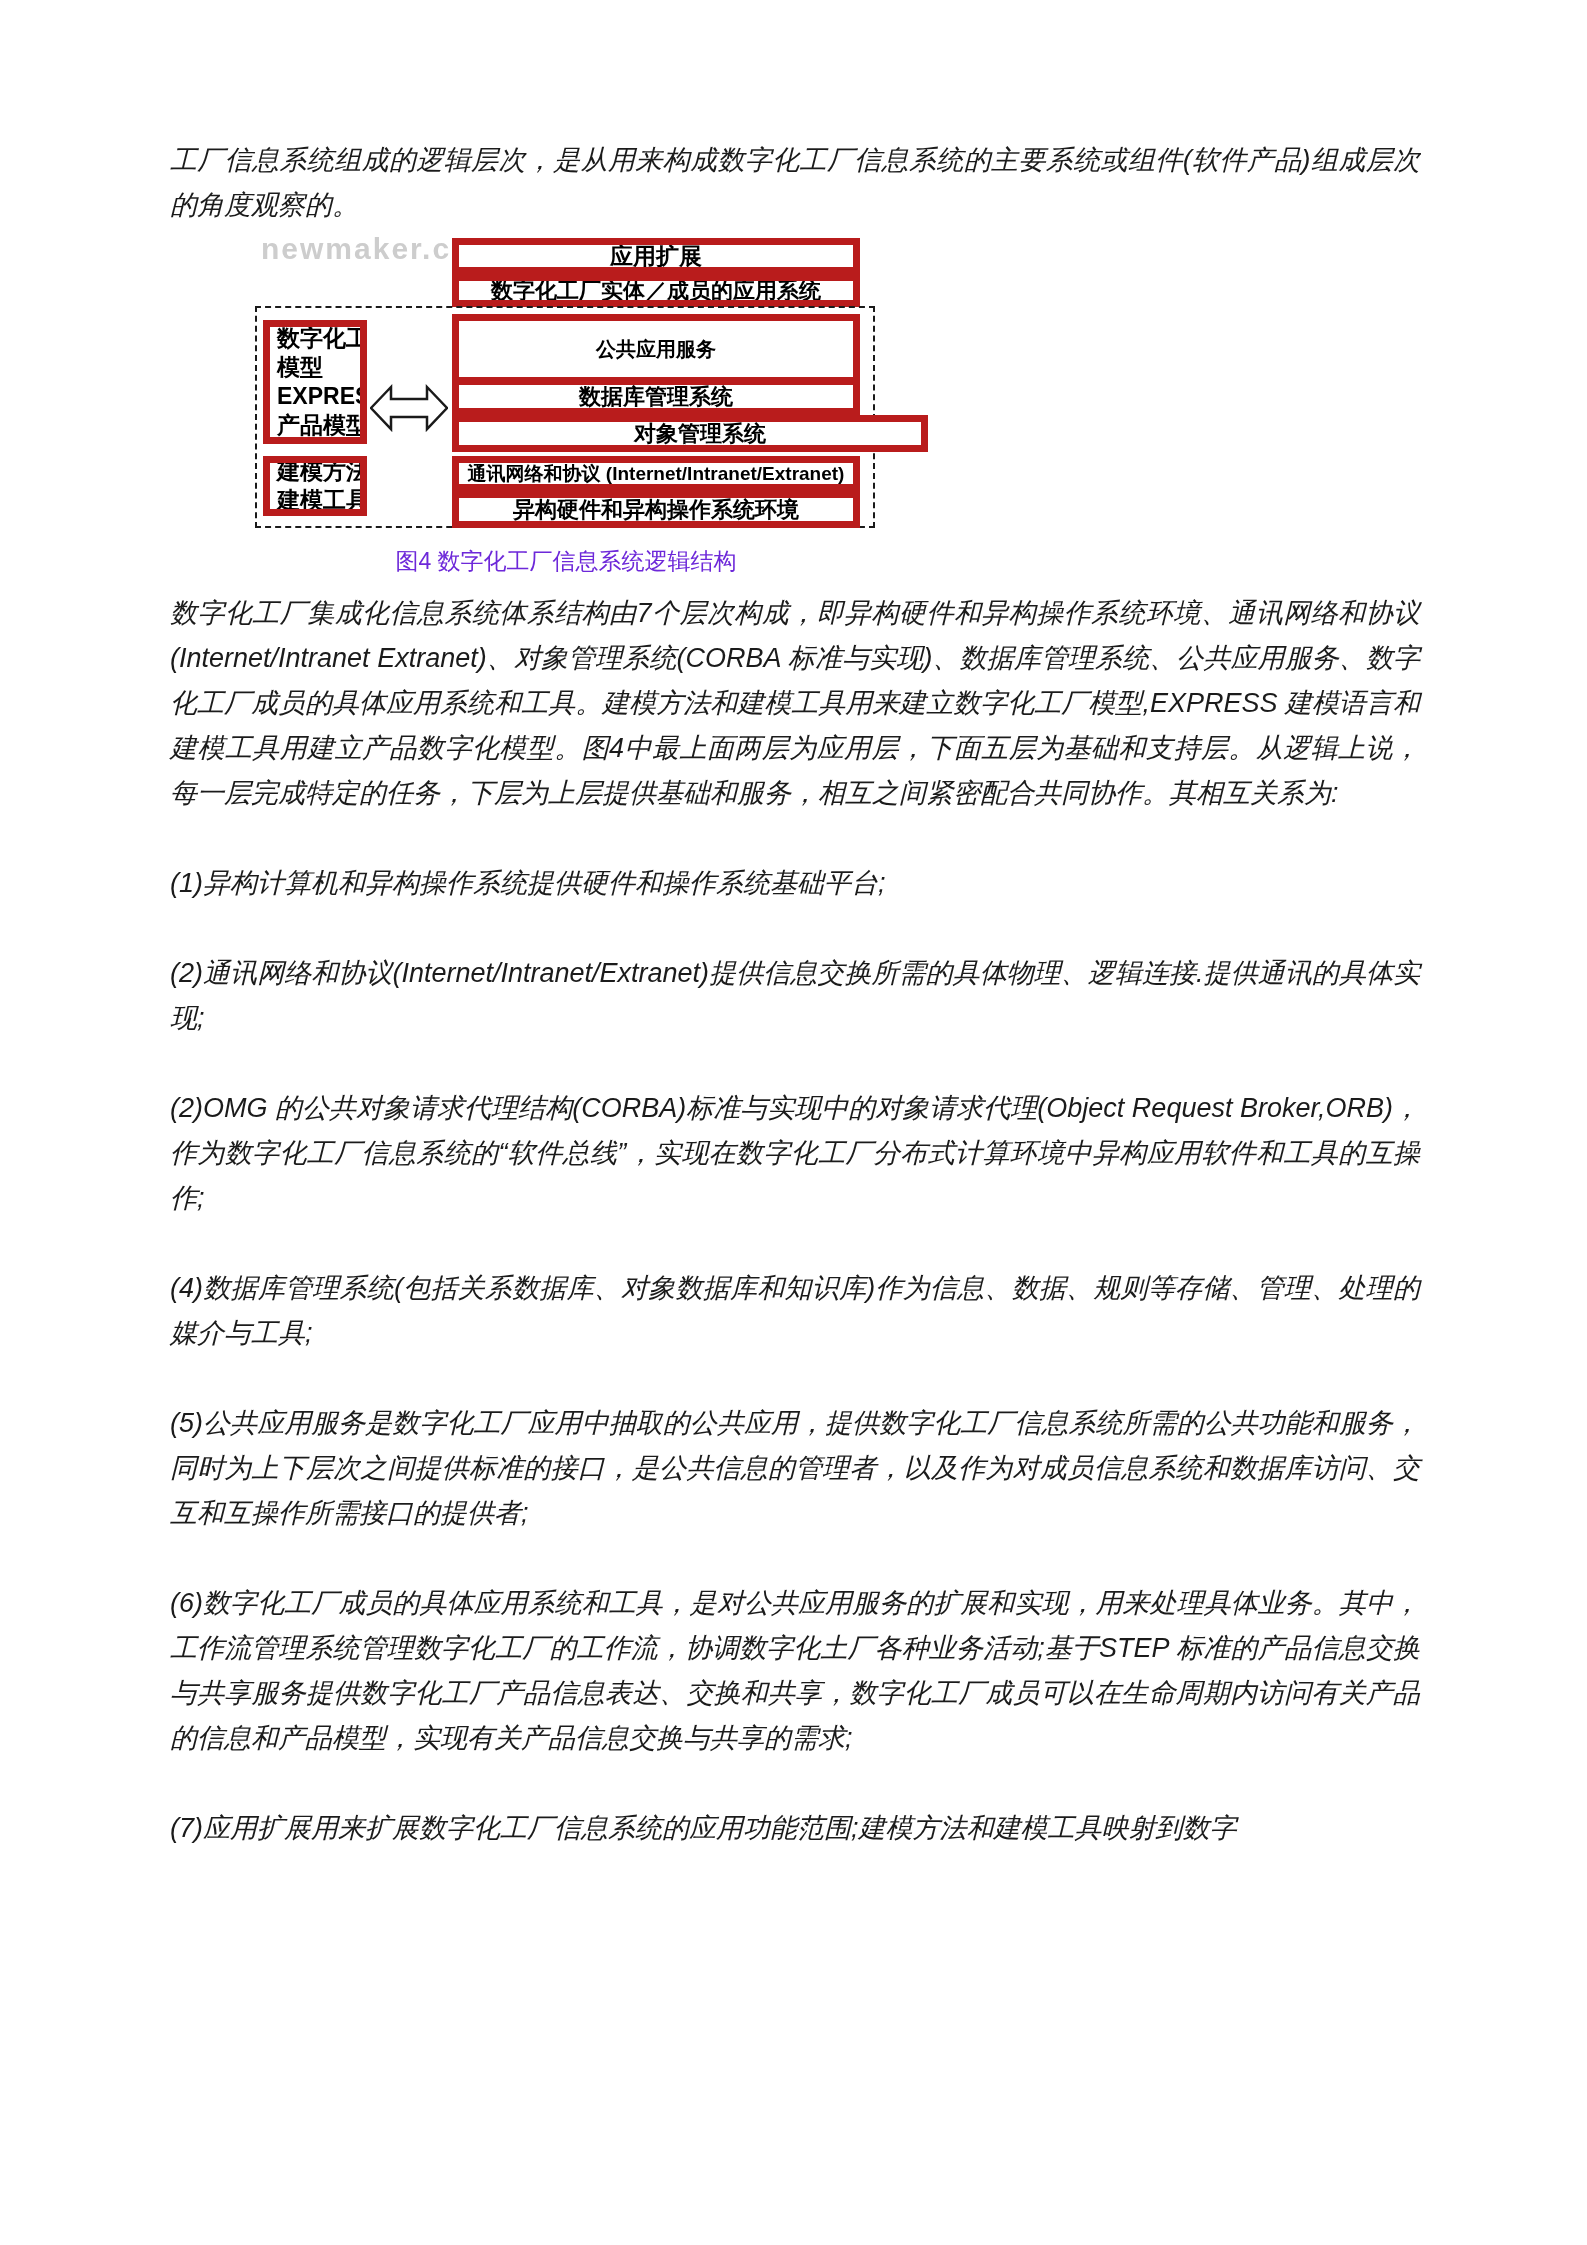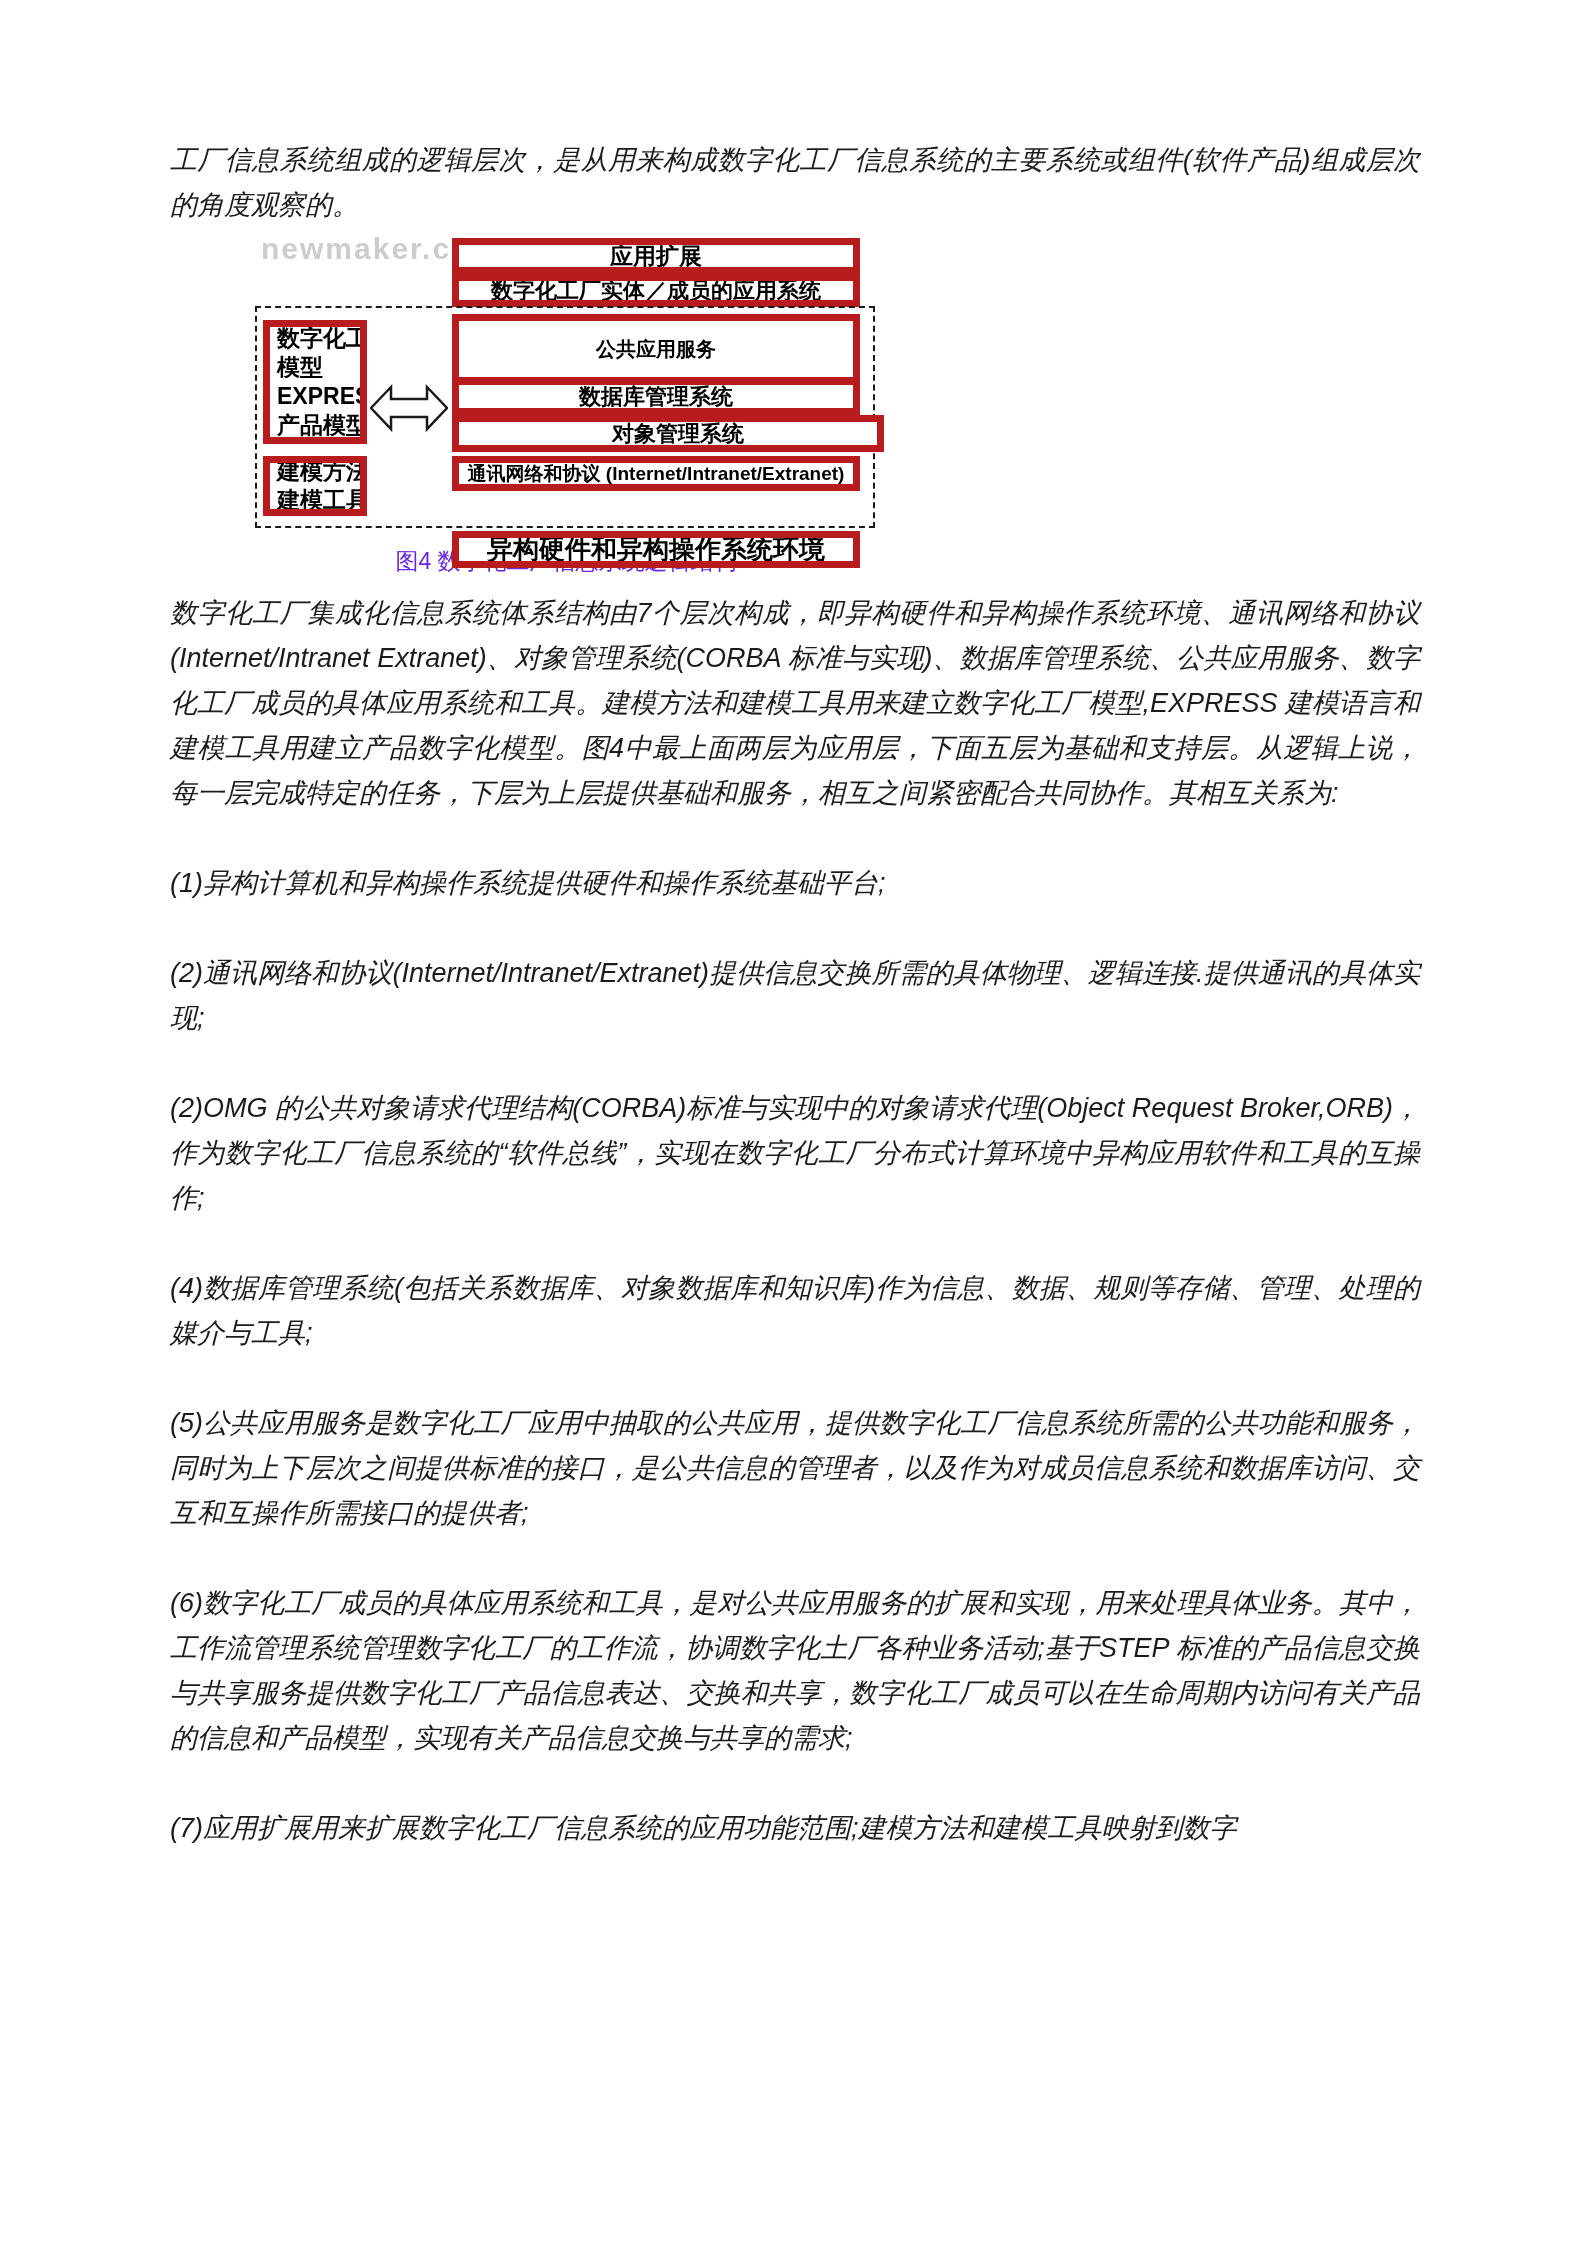--- a/index.html
+++ b/index.html
@@ -78,23 +78,23 @@
   }
   .model { left: 8px; top: 86px;  width: 104px; height: 124px; }
   .tools { left: 8px; top: 222px; width: 104px; height: 60px; }
   .arrow {
     position: absolute;
     left: 115px; top: 146px;
     width: 78px; height: 56px;
   }
   .s1 { left: 197px; top: 80px;  width: 408px; height: 70px; font-size: 20px; }
   .s2 { left: 197px; top: 144px; width: 408px; height: 37px; font-size: 22px; }
-  .s3 { left: 197px; top: 181px; width: 432px; height: 37px; font-size: 22px; padding-left: 20px; }
+  .s3 { left: 197px; top: 181px; width: 476px; height: 37px; font-size: 22px; padding-left: 20px; }
   .s4 { left: 197px; top: 222px; width: 408px; height: 35px; font-size: 19px; }
-  .s5 { left: 197px; top: 257px; width: 408px; height: 37px; font-size: 26px; margin-top: 40px; }
+  .s5 { left: 197px; top: 257px; width: 408px; height: 37px; font-size: 22px; }
   .caption {
     width: 622px;
     margin-top: 16px;
     text-align: center;
     font-size: 23px;
     color: #6d28d9;
   }
 </style>
 </head>
 <body>

